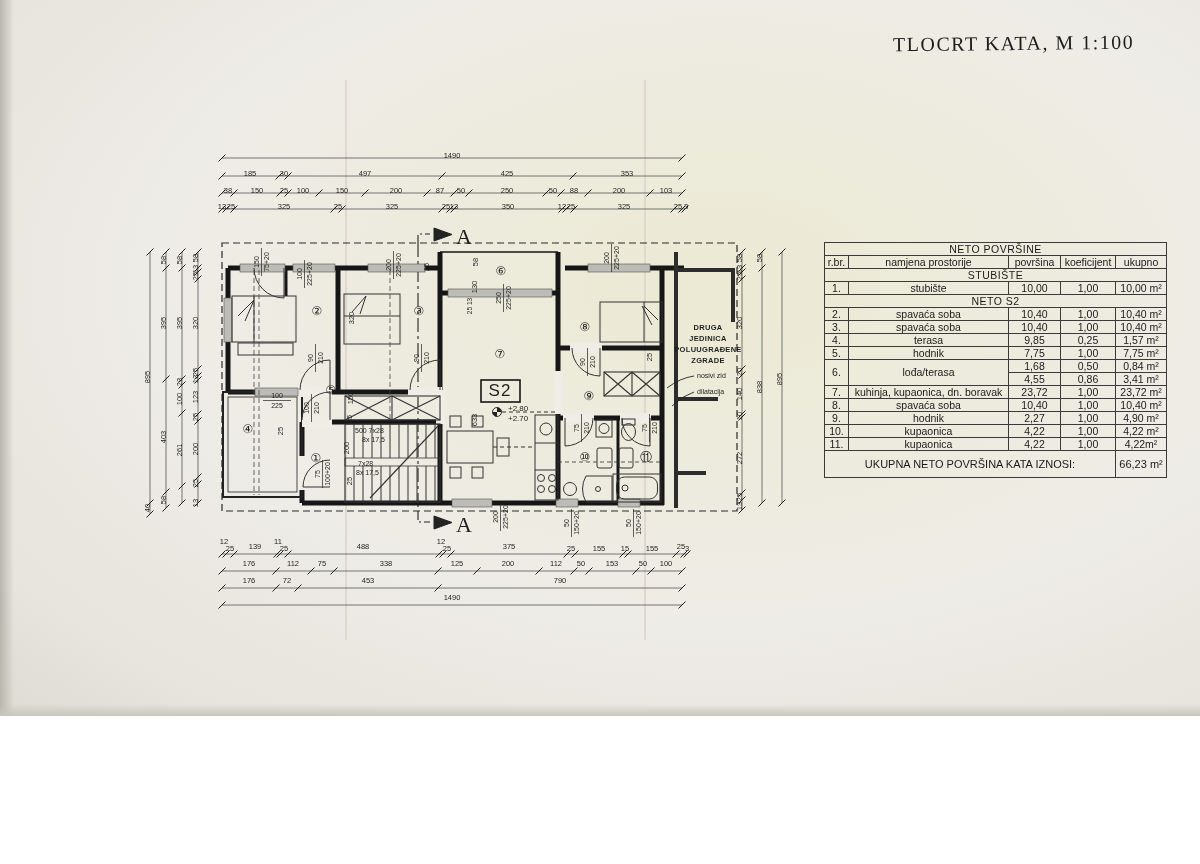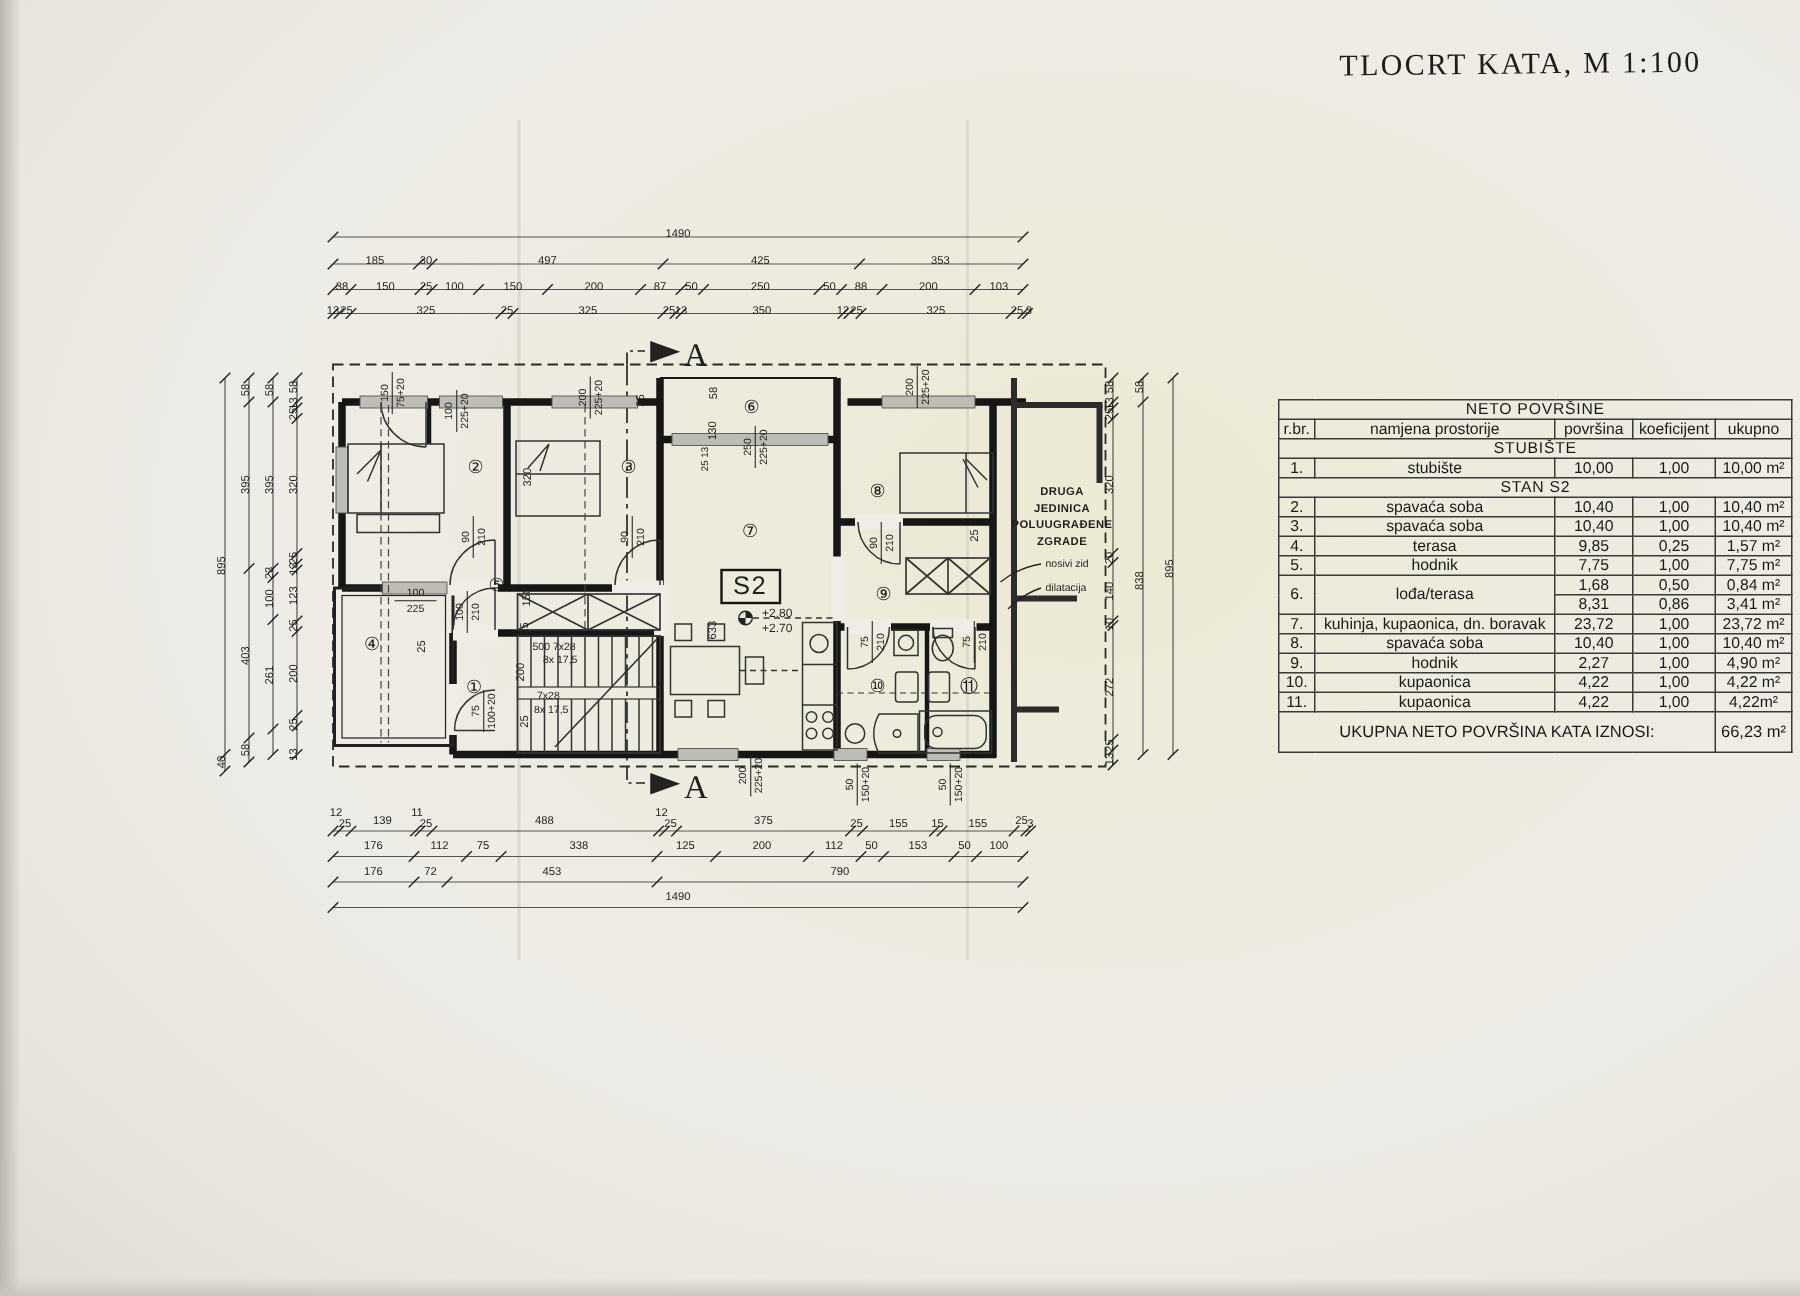--- a/index.html
+++ b/index.html
@@ -1,29 +1,29 @@
 <!DOCTYPE html>
 <html><head>
 <meta charset="utf-8">
 <style>
   html,body{margin:0;padding:0;}
-  .page{position:relative;width:1200px;height:864px;overflow:hidden;
+  .page{position:relative;width:1200px;height:716px;overflow:hidden;
     background:
       radial-gradient(ellipse at 60% 40%, #f2f0ea 0%, #ecead3 0%, #eeece6 55%, #e6e4dc 85%, #dddbd2 100%);
     font-family:"Liberation Sans",sans-serif;color:#222;}
   .page::before{content:"";position:absolute;left:0;top:0;bottom:0;width:14px;
     background:linear-gradient(90deg,#b9b6ae,rgba(230,228,220,0));pointer-events:none;}
   .page::after{content:"";position:absolute;left:0;right:0;bottom:0;height:12px;
     background:linear-gradient(0deg,#c9c6be,rgba(230,228,220,0));pointer-events:none;}
   .crease{position:absolute;top:80px;height:560px;width:2px;background:#d5d2c9;opacity:.7;}
   .title{position:absolute;left:893px;top:32px;font-family:"Liberation Serif",serif;
     font-size:20px;letter-spacing:1.5px;color:#1d1d1d;white-space:nowrap;transform:rotate(-0.6deg);}
   
-  .areas{position:absolute;left:852px;top:242px;border-collapse:collapse;
-    font-size:10.5px;line-height:11px;color:#1a1a1a;table-layout:fixed;width:342px;margin-top:24px;}
+  .areas{position:absolute;left:824px;top:242px;border-collapse:collapse;
+    font-size:10.5px;line-height:11px;color:#1a1a1a;table-layout:fixed;width:342px;}
   .areas td{border:1px solid #3a3a3a;padding:0 1px;text-align:center;height:12px;
     overflow:hidden;white-space:nowrap;}
   .areas .sec{letter-spacing:.5px;}
   .areas .tot td{height:26px;font-weight:normal;font-size:11px;}
   svg text{fill:#1f1f1f;}
   .dim{font-size:7.5px;font-family:"Liberation Sans",sans-serif;}
   .dim6{font-size:6.5px;}
   .frac{font-size:7px;}
   .room{font-size:12px;}
   .small-lab{font-size:7px;}
@@ -64,21 +64,21 @@
           <td colspan="5" class="sec">STUBIŠTE</td>
         </tr>
         <tr>
           <td rowspan="1">1.</td>
           <td rowspan="1">stubište</td>
           <td>10,00</td>
           <td>1,00</td>
           <td>10,00 m²</td>
         </tr>
         <tr>
-          <td colspan="5" class="sec">STAN S2</td>
+          <td colspan="5" class="sec">NETO S2</td>
         </tr>
         <tr>
           <td rowspan="1">2.</td>
           <td rowspan="1">spavaća soba</td>
           <td>10,40</td>
           <td>1,00</td>
           <td>10,40 m²</td>
         </tr>
         <tr>
           <td rowspan="1">3.</td>
@@ -102,21 +102,21 @@
           <td>7,75 m²</td>
         </tr>
         <tr>
           <td rowspan="2">6.</td>
           <td rowspan="2">lođa/terasa</td>
           <td>1,68</td>
           <td>0,50</td>
           <td>0,84 m²</td>
         </tr>
         <tr>
-          <td>8,31</td>
+          <td>4,55</td>
           <td>0,86</td>
           <td>3,41 m²</td>
         </tr>
         <tr>
           <td rowspan="1">7.</td>
           <td rowspan="1">kuhinja, kupaonica, dn. boravak</td>
           <td>23,72</td>
           <td>1,00</td>
           <td>23,72 m²</td>
         </tr>

